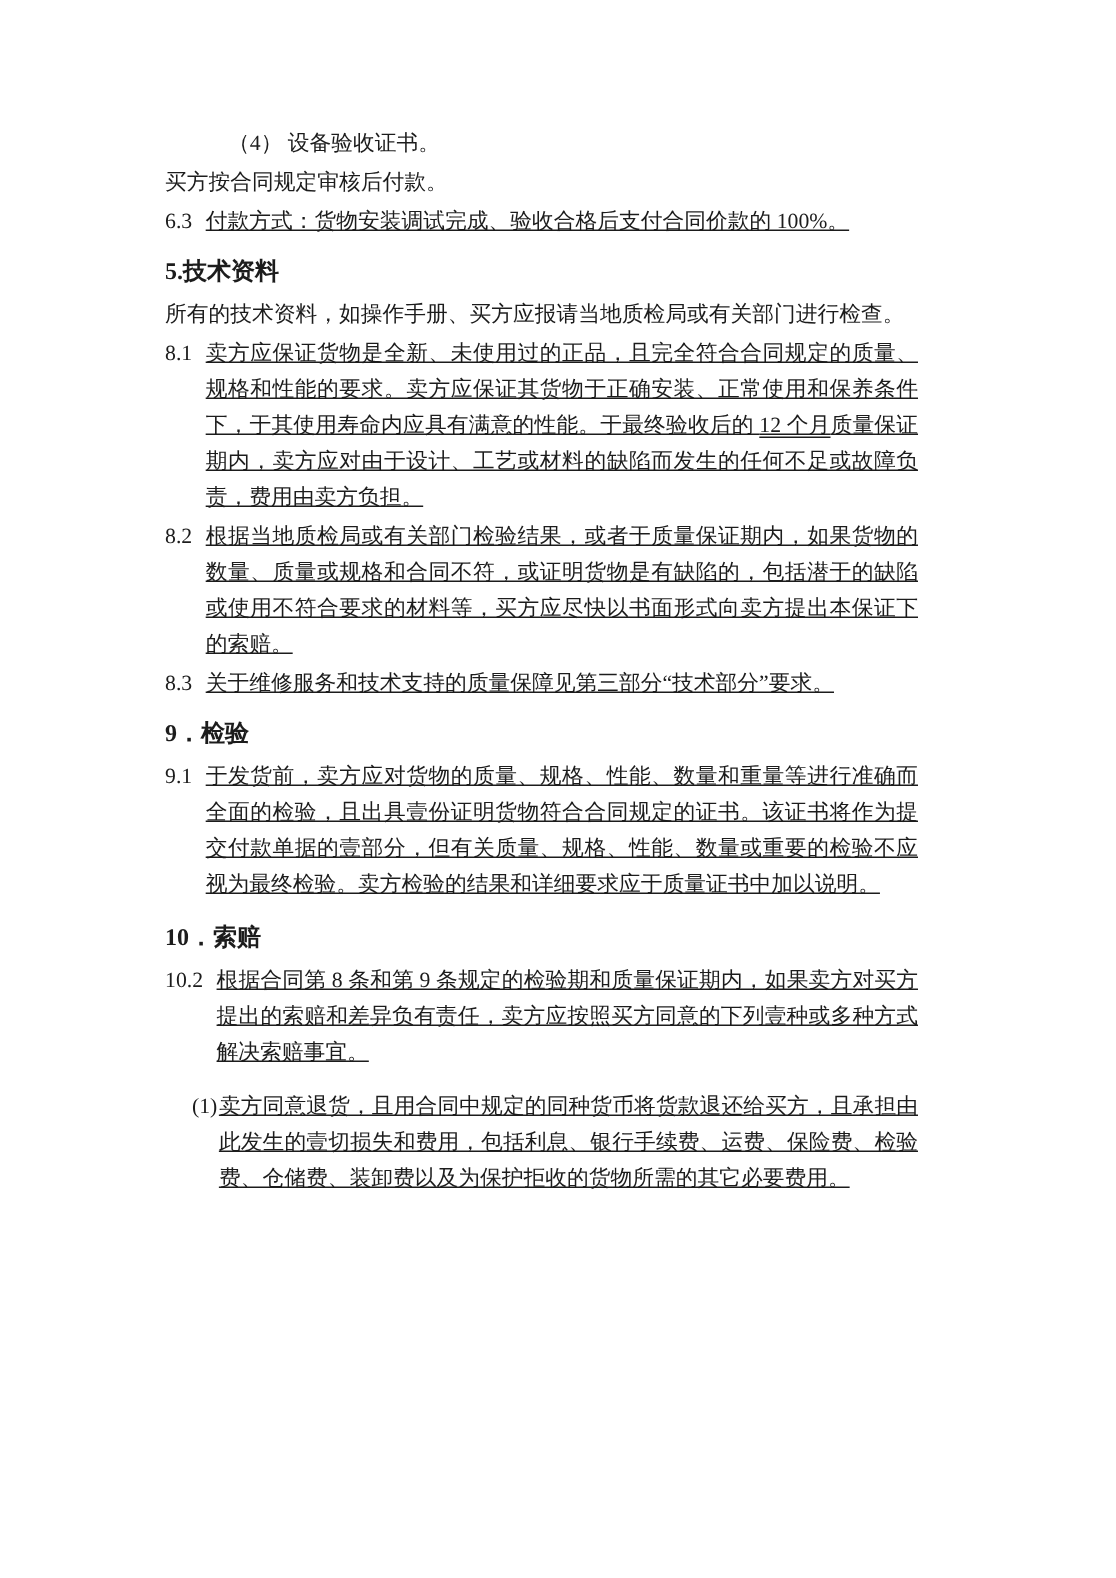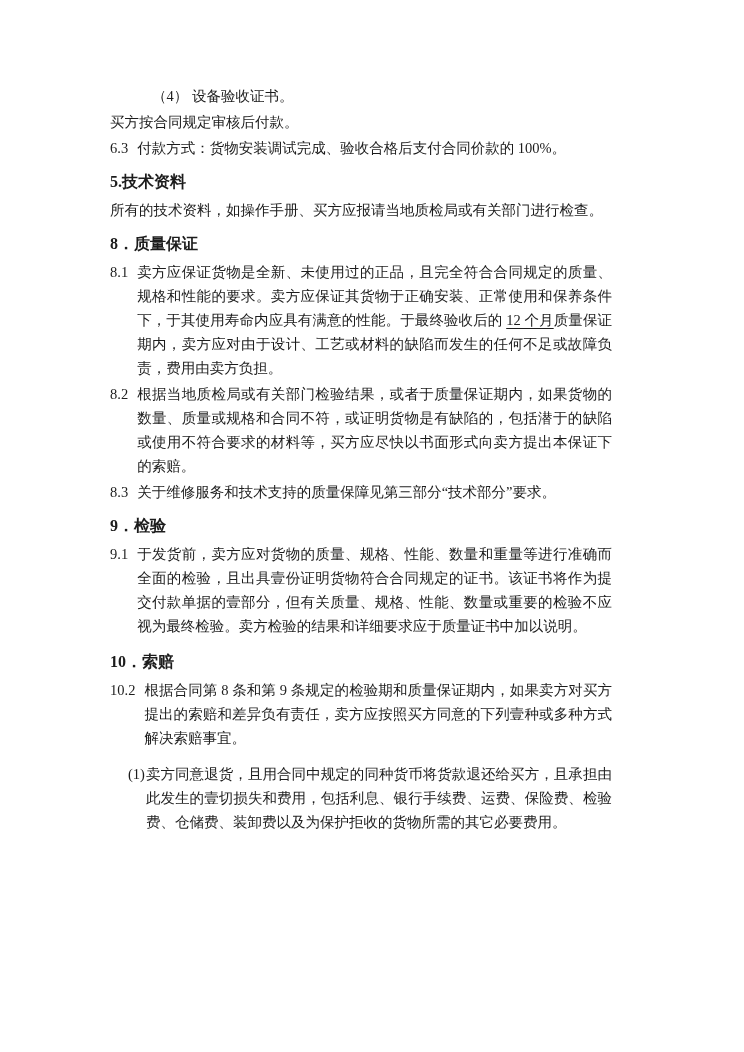--- a/index.html
+++ b/index.html
@@ -42,20 +42,21 @@
     margin: 0 0 2px 0;
   }
   .para .num {
     flex: 0 0 auto;
     white-space: nowrap;
     padding-right: 9px;
   }
   .para .txt {
     flex: 1 1 auto;
     text-align: justify;
+    text-decoration: underline;
   }
   .gap-after {
     margin-bottom: 12px;
   }
   .sub {
     margin-left: 18px;
   }
   .sub .num {
     padding-right: 1px;
   }
@@ -77,21 +78,20 @@
 
   <div class="para">
     <span class="num">6.3</span>
     <span class="txt">付款方式：货物安装调试完成、验收合格后支付合同价款的 100%。</span>
   </div>
 
   <h3 class="hd">5.技术资料</h3>
 
   <p class="line just">所有的技术资料，如操作手册、买方应报请当地质检局或有关部门进行检查。</p>
 
-  <h3 class="hd">8．质量保证</h3>
 
   <div class="para">
     <span class="num">8.1</span>
     <span class="txt"><span>卖方应保证货物是全新、未使用过的正品，且完全符合合同规定的质量、规格和性能的要求。卖方应保证其货物于正确安装、正常使用和保养条件下，于其使用寿命内应具有满意的性能。于最终验收后的 </span><span class="u">12 个月</span><span>质量保证期内，卖方应对由于设计、工艺或材料的缺陷而发生的任何不足或故障负责，费用由卖方负担。</span></span>
   </div>
 
   <div class="para">
     <span class="num">8.2</span>
     <span class="txt">根据当地质检局或有关部门检验结果，或者于质量保证期内，如果货物的数量、质量或规格和合同不符，或证明货物是有缺陷的，包括潜于的缺陷或使用不符合要求的材料等，买方应尽快以书面形式向卖方提出本保证下的索赔。</span>
   </div>

